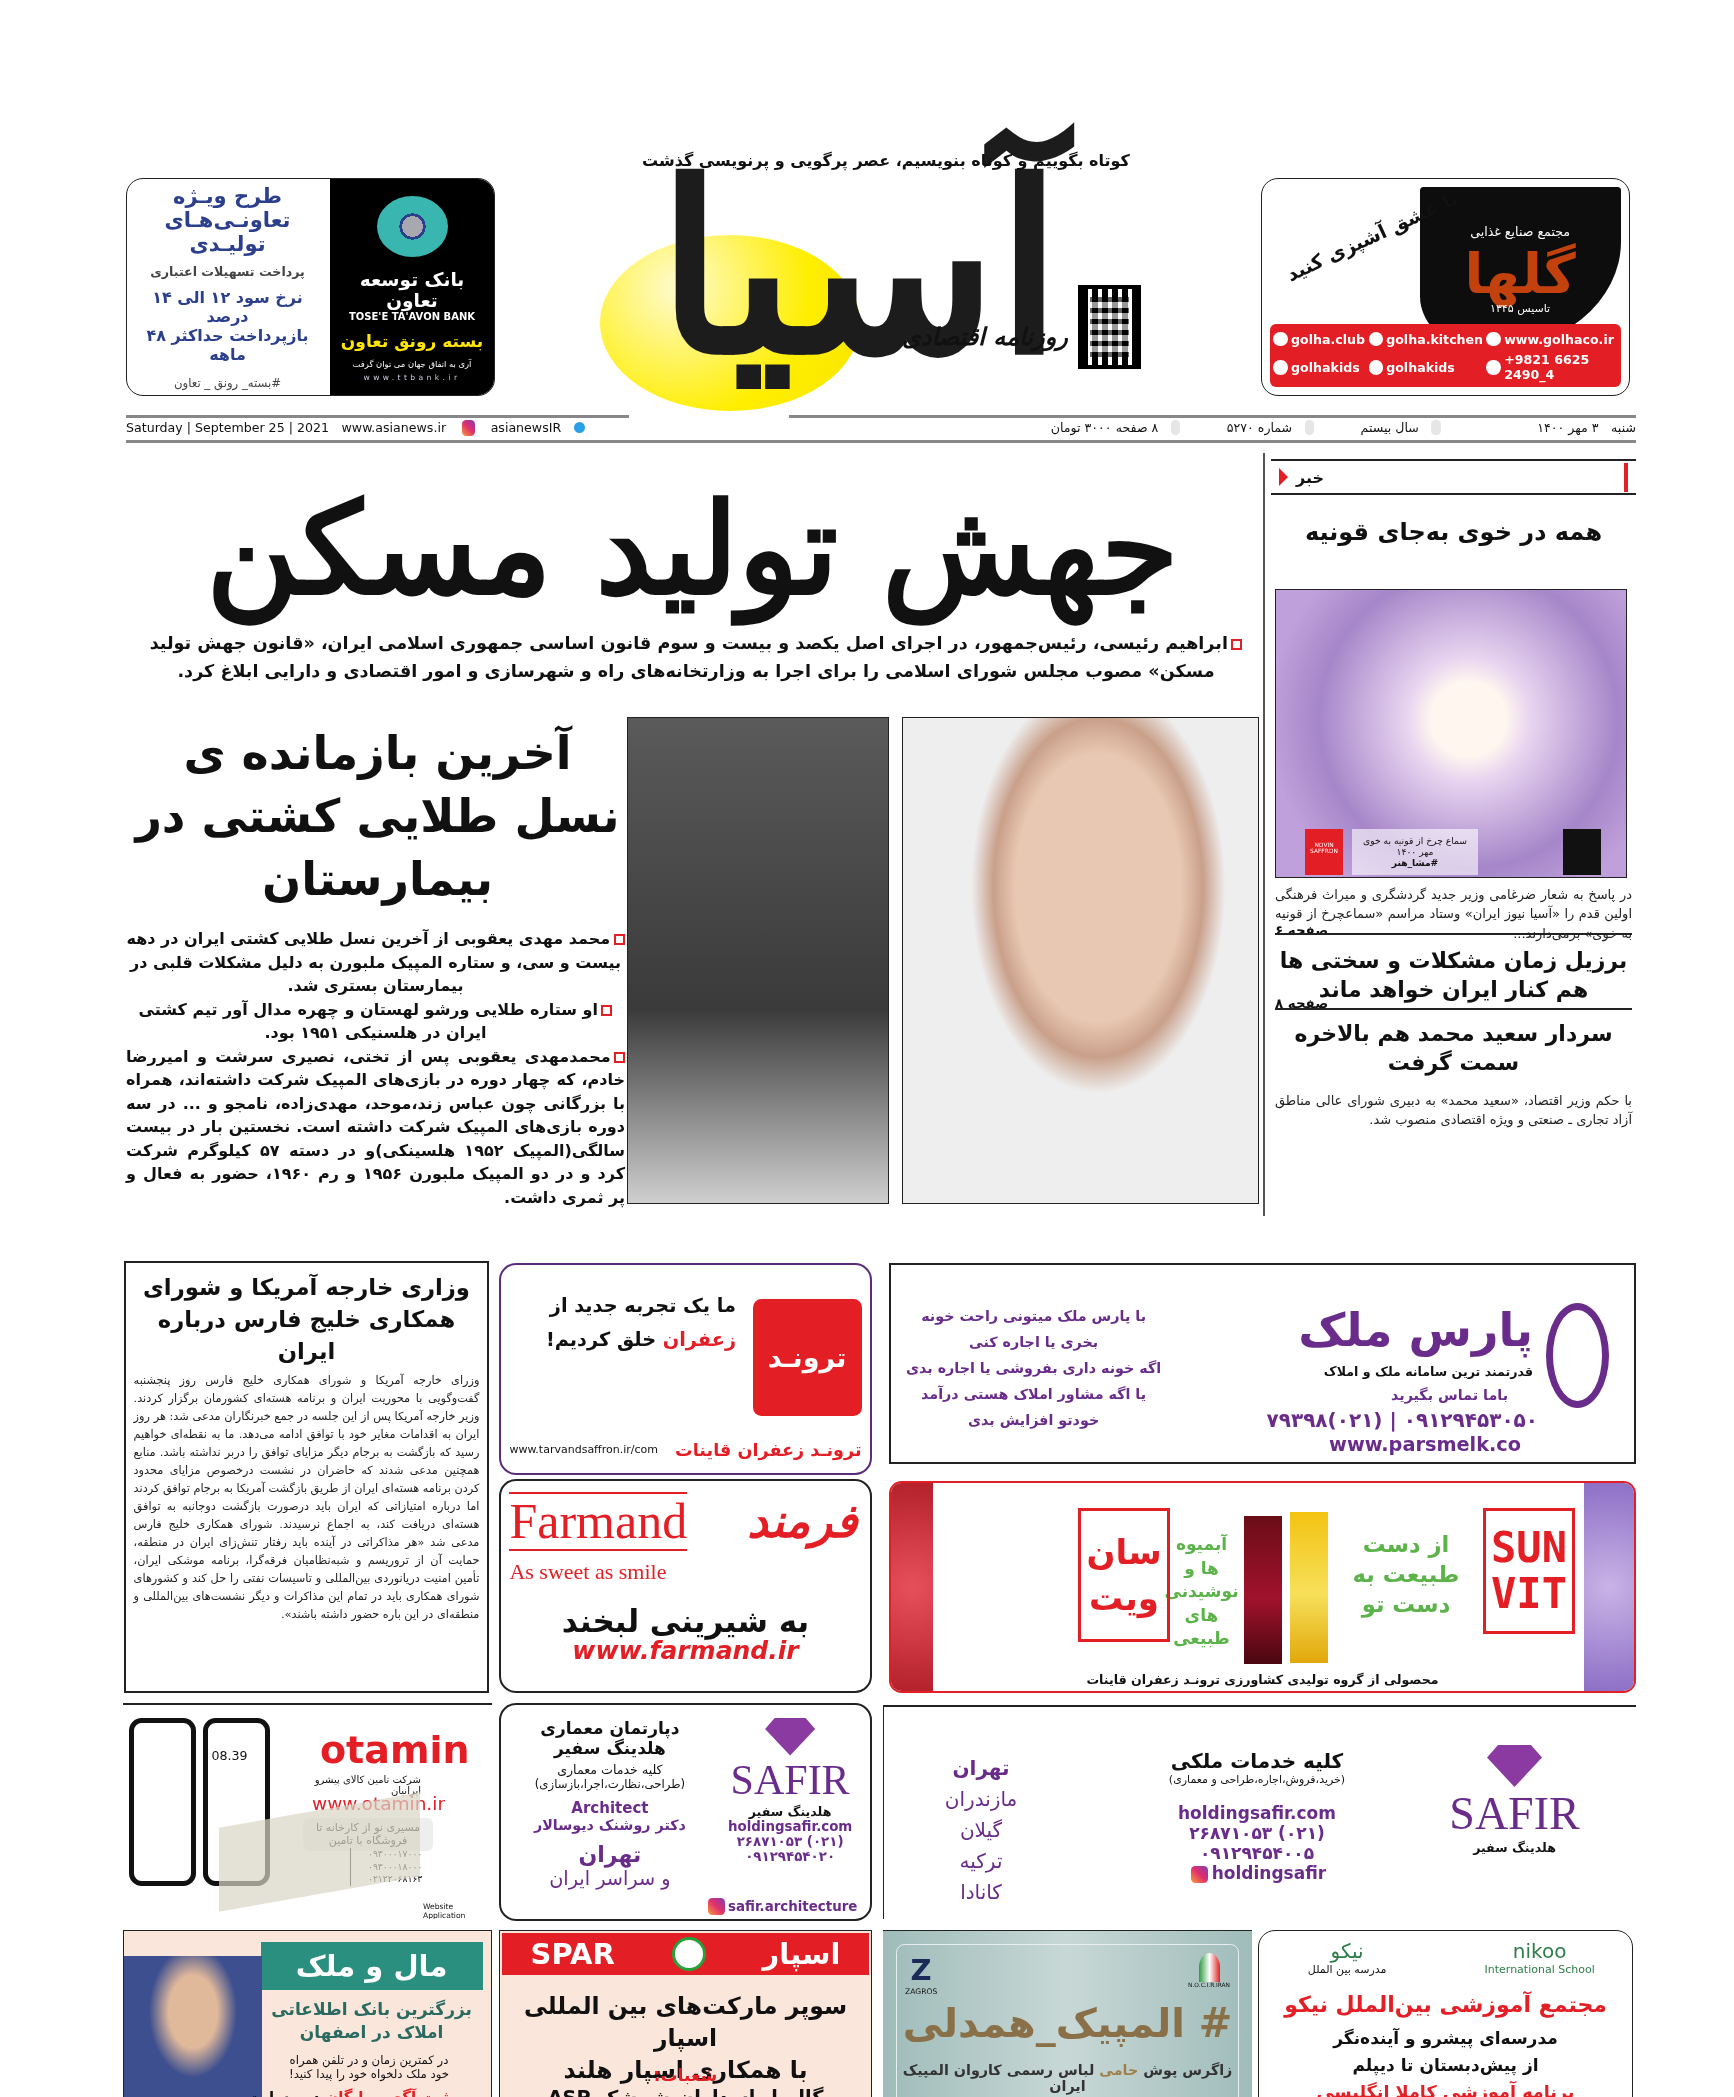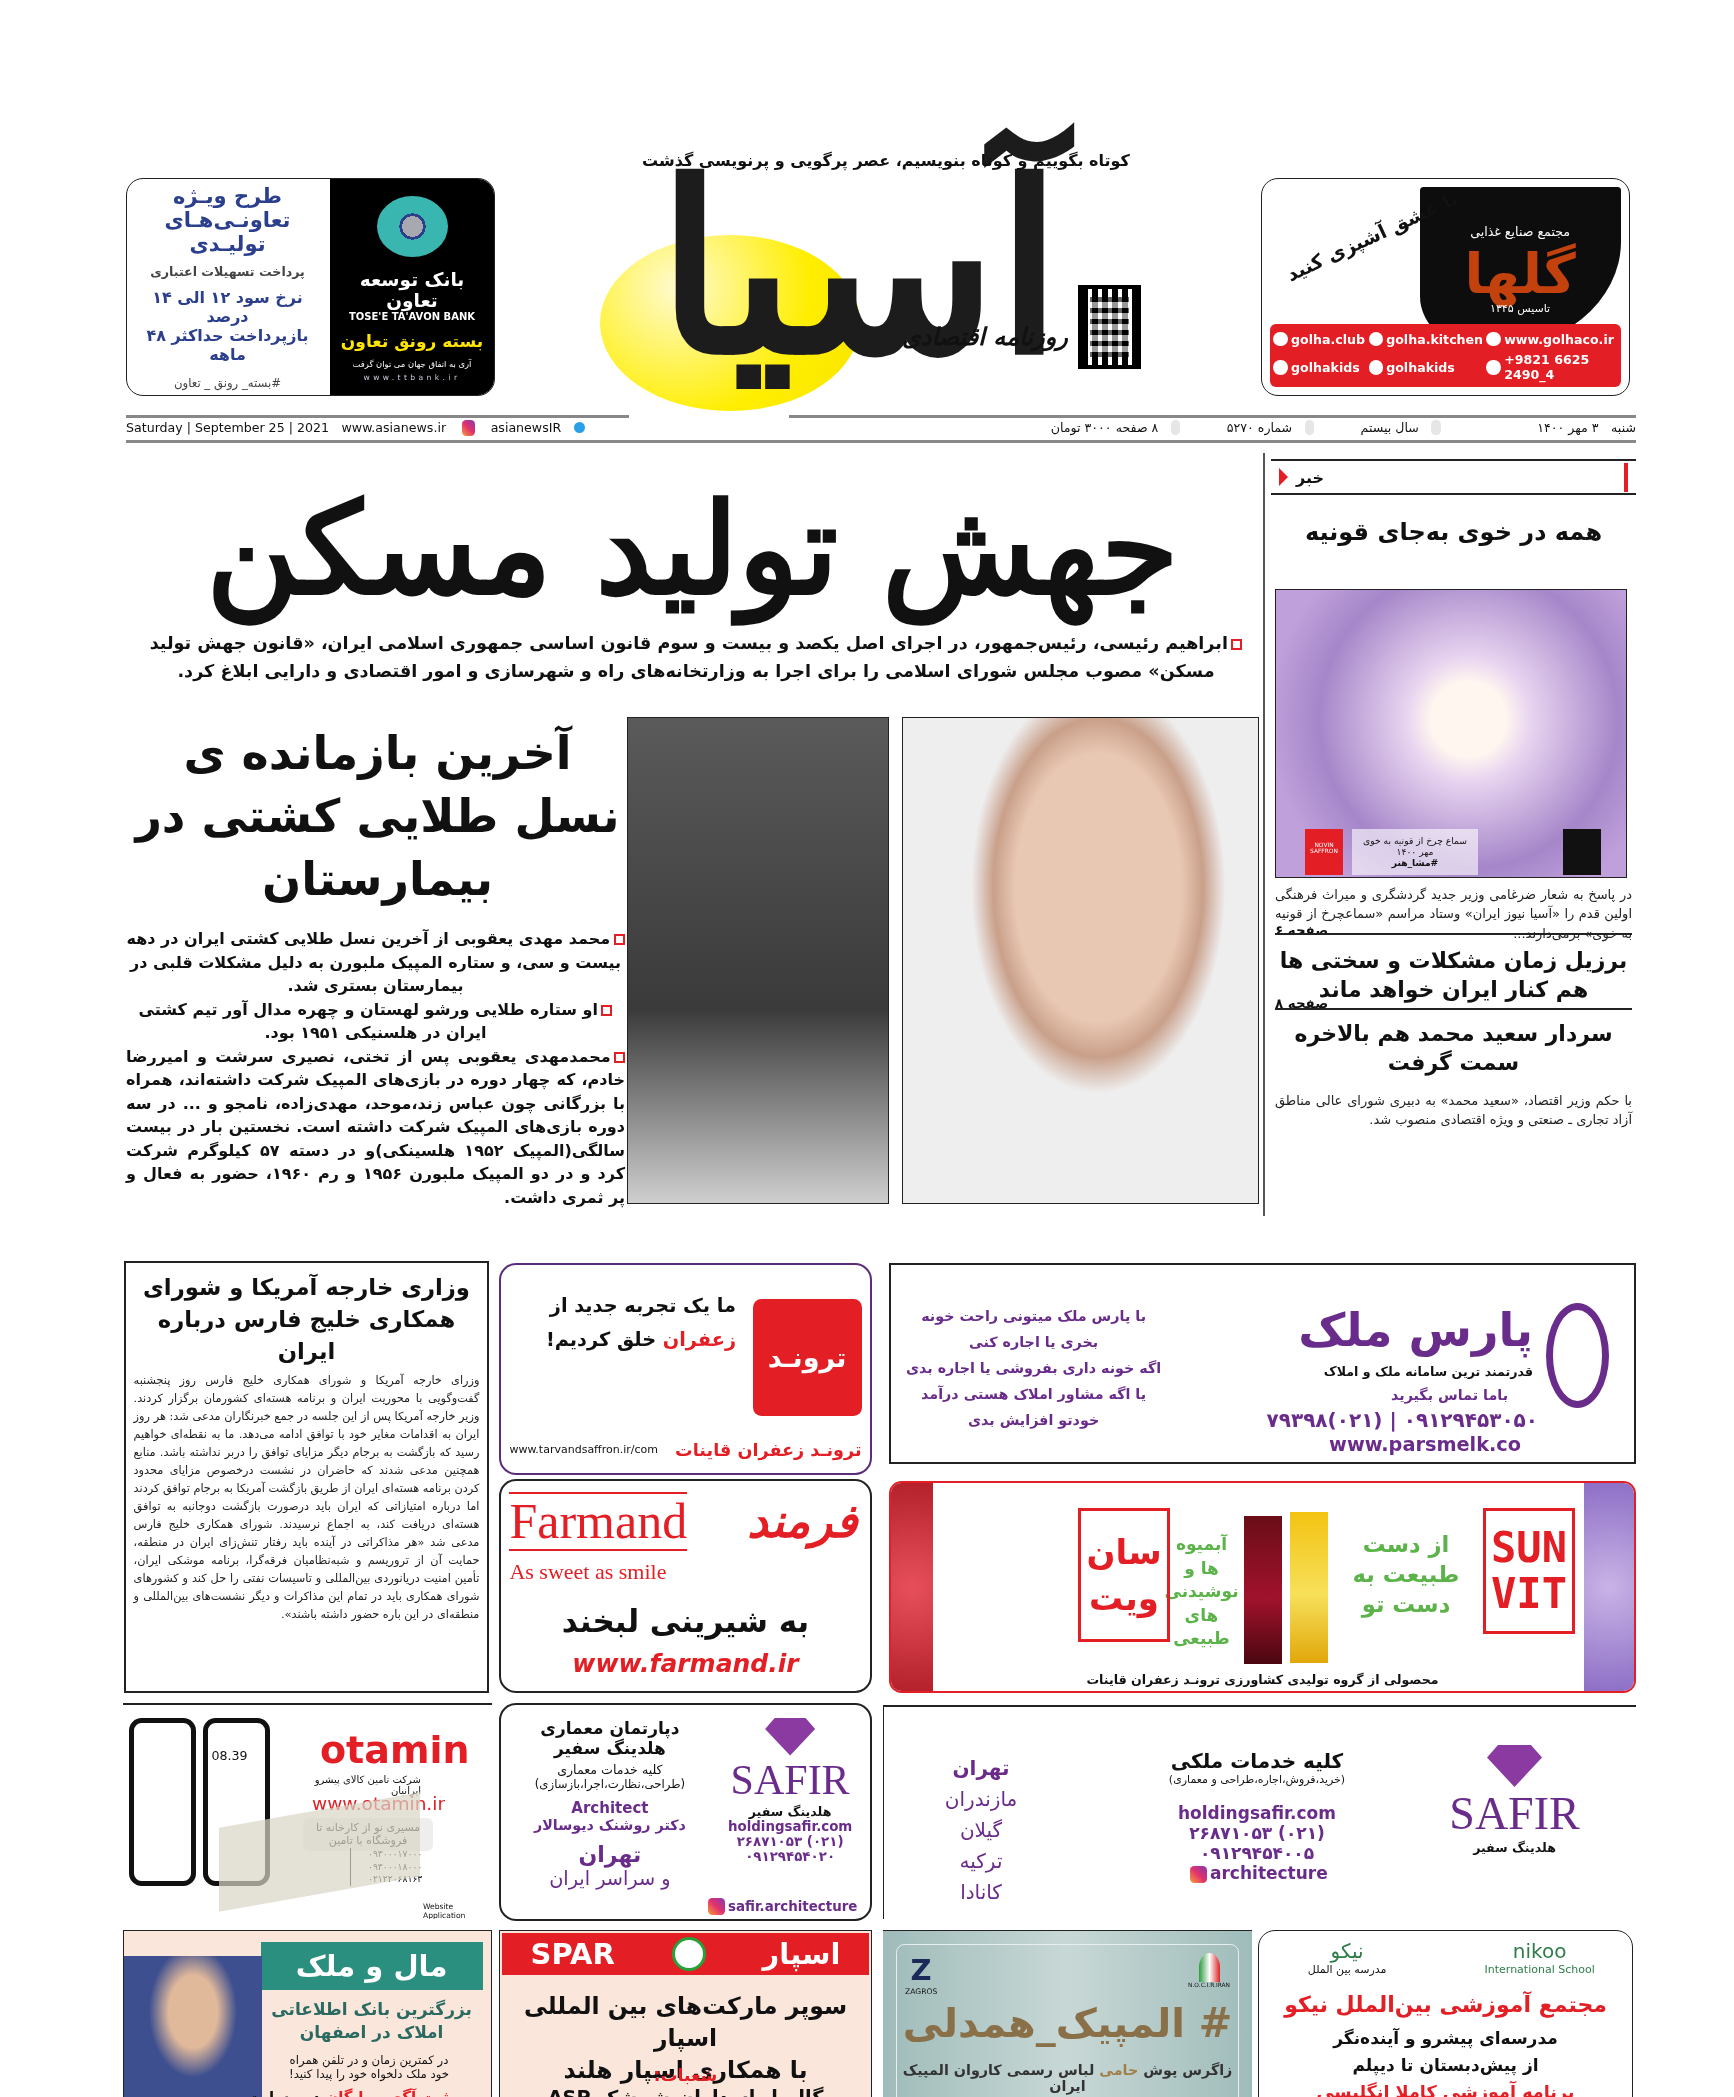--- a/index.html
+++ b/index.html
@@ -199,21 +199,21 @@
     <span>اگه خونه داری بفروشی یا اجاره بدی</span>
     <span>یا اگه مشاور املاک هستی درآمد خودتو افزایش بدی</span>
   </div>
 </div>
 
 <div class="abs rbox" style="left:499px;top:1479px;width:373px;height:214px;padding:8.4px">
   <div class="abs red" style="left:8.4px;top:10.5px;font-family:'Liberation Serif',serif;font-size:50px;border-top:2.1px solid #e31e24;border-bottom:2.1px solid #e31e24;line-height:55px">Farmand</div>
   <div class="abs red b" style="right:12.6px;top:12.6px;font-size:46px;font-style:italic">فرمند</div>
   <div class="abs red" style="left:8.4px;top:78px;font-family:'Liberation Serif',serif;font-size:22px">As sweet as smile</div>
   <div class="abs b rtl c" style="left:0;right:0;top:122px;font-size:31px">به شیرینی لبخند</div>
-  <div class="abs b red c" style="left:0;right:0;top:168px;font-size:25px;font-style:italic">www.farmand.ir</div>
+  <div class="abs b red c" style="left:0;right:0;top:155px;font-size:25px;font-style:italic">www.farmand.ir</div>
 </div>
 
 <div class="abs rtl" style="left:889px;top:1481px;width:747px;height:212px;border:2.5px solid #e31e24;border-radius:12.6px;overflow:hidden;background:#fff">
   <div class="abs" style="right:0;top:0;width:50px;height:100%;background:radial-gradient(circle,#c9b3e6,#8d6fc6)"></div>
   <div class="abs b red c" style="right:59px;top:25px;width:92px;height:126px;border:3.4px solid #e31e24;font-size:42px;line-height:46px;font-family:'DejaVu Sans Mono',monospace;direction:ltr">SUN VIT</div>
   <div class="abs b c" style="right:159px;top:46px;width:138px;font-size:22.7px;line-height:30px;color:#5cb34a">از دست طبیعت به دست تو</div>
   <div class="abs" style="right:306px;top:8.4px;width:38px;height:172px;background:linear-gradient(#fff 0 12%,#f3c312 12%,#f7e05a 60%,#e1a70a)"></div>
   <div class="abs" style="right:352px;top:17px;width:38px;height:164px;background:linear-gradient(#fff 0 10%,#6a0d16 10%,#a1122c 60%,#4a0710)"></div>
   <div class="abs b c" style="right:399px;top:50px;width:67px;font-size:17px;line-height:23.5px;color:#5cb34a">آبمیوه ها و نوشیدنی های طبیعی</div>
   <div class="abs b red c" style="right:464px;top:25px;width:92px;height:134px;border:3.4px solid #e31e24;font-size:34px;line-height:46px">سان ویت</div>
@@ -266,21 +266,21 @@
     <div style="width:55px;height:42px;background:#8a3aa0;clip-path:polygon(20% 0,80% 0,100% 30%,50% 100%,0 30%)"></div>
     <div class="purple" style="font-family:'Liberation Serif',serif;font-size:46px;direction:ltr">SAFIR</div>
     <div class="b" style="font-size:12.6px">هلدینگ سفیر</div>
   </div>
   <div class="abs c" style="left:247px;top:42px;width:252px">
     <div class="b" style="font-size:20px">کلیه خدمات ملکی</div>
     <div style="font-size:11px;margin-bottom:17px">(خرید،فروش،اجاره،طراحی و معماری)</div>
     <div class="b purple" style="font-size:17px;direction:ltr">holdingsafir.com</div>
     <div class="b purple" style="font-size:17px">(۰۲۱) ۲۶۸۷۱۰۵۳</div>
     <div class="b purple" style="font-size:17px">۰۹۱۲۹۴۵۴۰۰۵</div>
-    <div class="b purple" style="font-size:17px;direction:ltr"><span class="insta"></span><span>architecture</span></div>
+    <div class="b purple" style="font-size:17px;direction:ltr"><span class="insta"></span><span>holdingsafir</span></div>
   </div>
   <div class="abs c purple" style="left:55px;top:46px;width:84px;font-size:20px;line-height:31px">
     <span class="b">تهران</span>
     <span>مازندران</span>
     <span>گیلان</span>
     <span>ترکیه</span>
     <span>کانادا</span>
   </div>
 </div>
 

